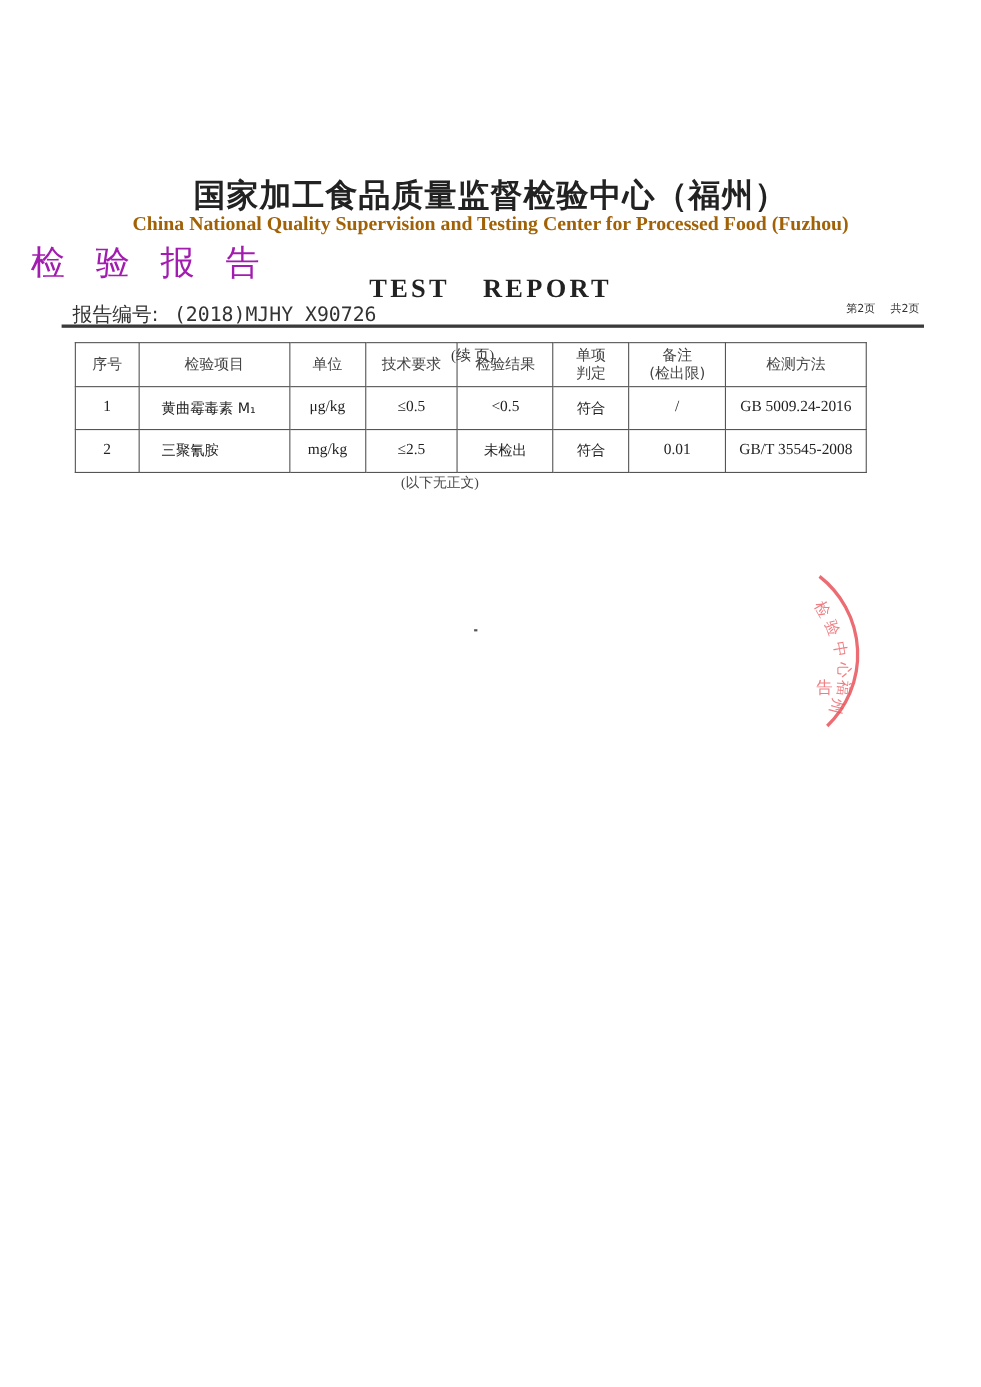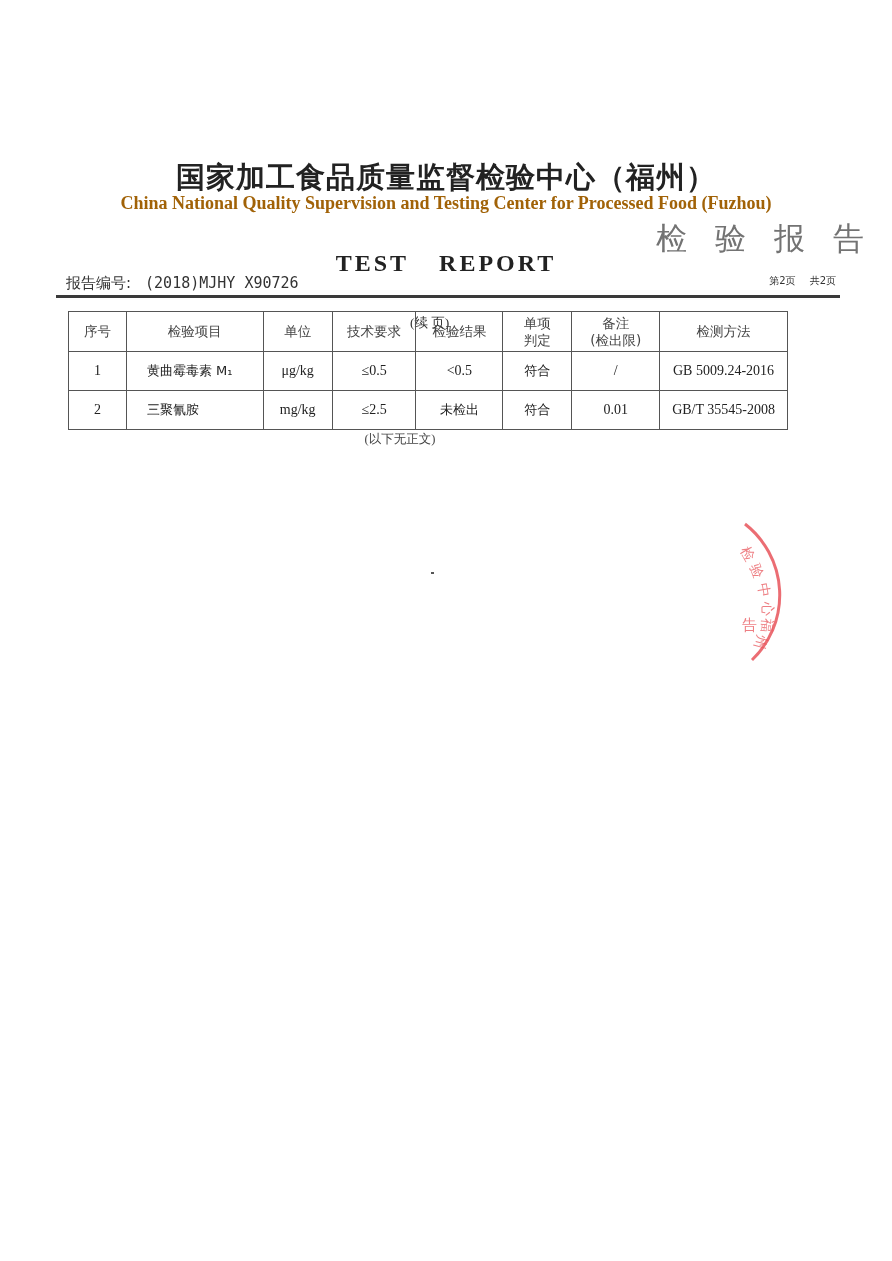--- a/index.html
+++ b/index.html
@@ -3,27 +3,27 @@
 <meta charset="utf-8">
 <style>
   html, body { margin: 0; padding: 0; background: #ffffff; }
   body { width: 892px; height: 1261px; position: relative; overflow: hidden;
          font-family: "DejaVu Serif", "Liberation Serif", serif; color: #1a1a1a; }
   .abs { position: absolute; }
   .title-cn { left: 0; width: 892px; top: 158px; text-align: center;
               font-size: 29px; font-weight: bold; letter-spacing: 1px; color: #222; }
   .title-en { left: 0; width: 892px; top: 193px; text-align: center;
               font-family: "Liberation Serif", serif; font-size: 18px; font-weight: bold; color: #a16207; }
-  .report-cn { left: 0; width: 892px; top: 218px; text-align: right;
-               font-size: 31px; color: #737373; letter-spacing: 28px; padding-left: 28px; box-sizing: border-box; }
+  .report-cn { left: 0; width: 892px; top: 218px; text-align: left;
+               font-size: 31px; color: #a21caf; letter-spacing: 28px; padding-left: 28px; box-sizing: border-box; }
   .report-en { left: 0; width: 892px; top: 250px; text-align: center;
                font-family: "Liberation Serif", serif; font-size: 24px; font-weight: bold; letter-spacing: 3px; color: #222; }
   .report-en .gap { display: inline-block; width: 30px; }
   .meta-row { top: 274px; font-size: 14px; color: #333; }
-  .meta-left { left: 66px; font-family: "DejaVu Sans Mono", "Liberation Mono", monospace; font-size: 15px; }
+  .meta-left { left: 66px; font-family: "DejaVu Sans Mono", "Liberation Mono", monospace; font-size: 18px; }
   .meta-left .lbl { font-family: "DejaVu Sans", sans-serif; margin-right: 14px; }
   .meta-mid { left: 410px; font-family: Liberation Serif, serif; font-size: 13.5px; margin-top: 40px; }
   .meta-right { right: 56px; font-family: "DejaVu Sans", sans-serif; font-size: 10px; }
   .meta-right span + span { margin-left: 14px; }
   .rule { left: 56px; width: 784px; top: 295px; height: 3px; background: #3a3a3a; }
 
   table.results { position: absolute; left: 68px; top: 311px; border-collapse: collapse; width: 720px; }
   table.results th, table.results td { border: 1.3px solid #555; text-align: center; vertical-align: middle;
         font-size: 13.5px; padding: 0; color: #222; }
   table.results th { height: 39px; font-family: "DejaVu Sans", sans-serif; font-weight: normal; color: #444; line-height: 17px; }

